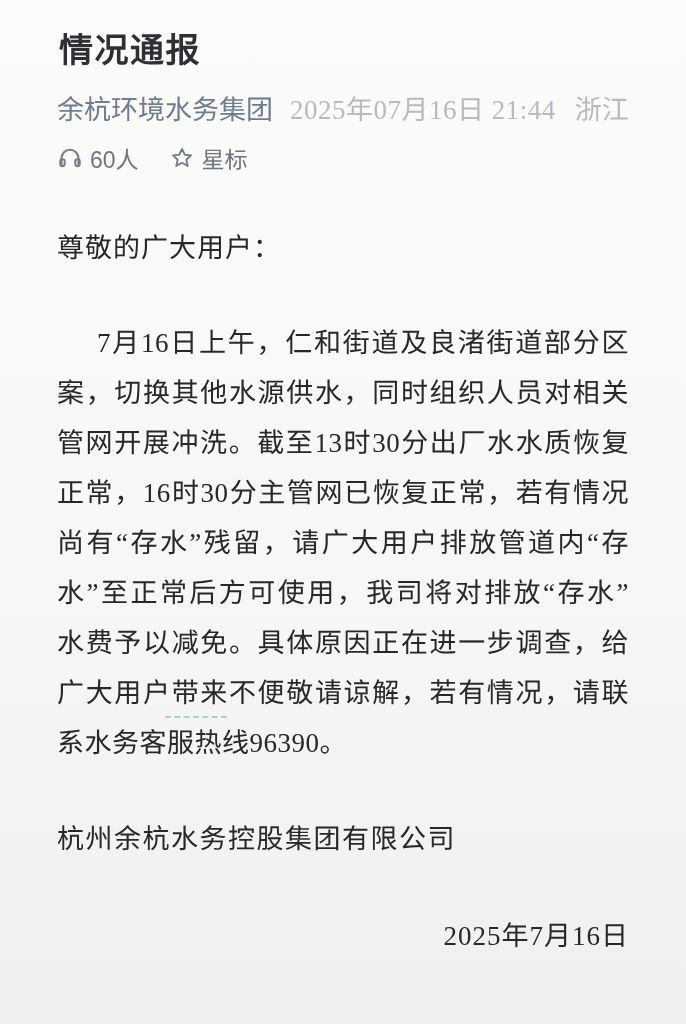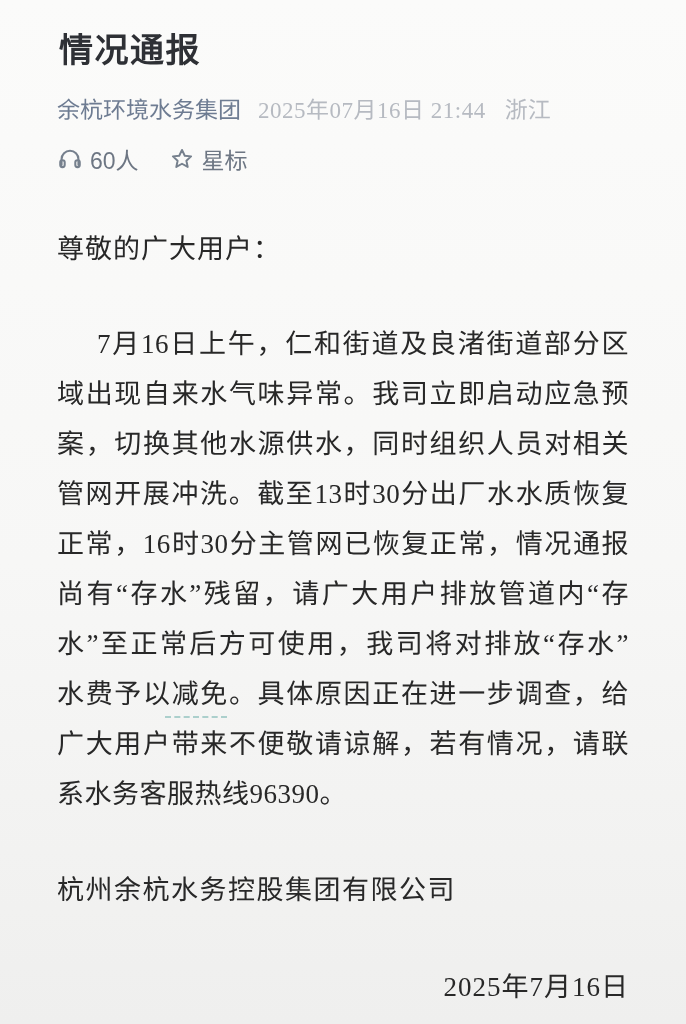--- a/index.html
+++ b/index.html
@@ -26,21 +26,21 @@
     line-height: 46px;
     font-weight: 700;
     letter-spacing: 1.5px;
     color: #2e3035;
   }
   .meta-line1 {
     display: flex;
     align-items: baseline;
     margin-top: 20px;
     line-height: 34px;
-    font-size: 23px;
+    font-size: 27px;
   }
   .account-name {
     color: #6e7c92;
     cursor: pointer;
   }
   .publish-datetime {
     margin-left: 17px;
     color: #b6bac1;
     letter-spacing: 0.5px;
     font-family: Liberation Serif, serif;
@@ -145,24 +145,23 @@
       <span class="badge-label">星标</span>
     </span>
   </div>
 
   <div class="article-body">
 
     <div class="salutation">尊敬的广大用户：</div>
 
     <div class="paragraph">
       <div class="para-line" style="text-indent:40px">7月16日上午，仁和街道及良渚街道部分区</div>
-      <div class="para-line">域出现自来水气味异常。我司立即启动应急预</div>
       <div class="para-line">案，切换其他水源供水，同时组织人员对相关</div>
       <div class="para-line">管网开展冲洗。截至13时30分出厂水水质恢复</div>
-      <div class="para-line">正常，16时30分主管网已恢复正常，情况通报</div>
+      <div class="para-line">正常，16时30分主管网已恢复正常，若有情况</div>
       <div class="para-line">尚有“存水”残留，请广大用户排放管道内“存</div>
       <div class="para-line">水”至正常后方可使用，我司将对排放“存水”</div>
       <div class="para-line">水费予以减免。具体原因正在进一步调查，给</div>
       <div class="para-line">广大用户带来不便敬请谅解，若有情况，请联</div>
       <div class="para-line last-line">系水务客服热线96390。</div>
     </div>
 
     <div class="signature-line">杭州余杭水务控股集团有限公司</div>
 
     <div class="date-line">2025年7月16日</div>

